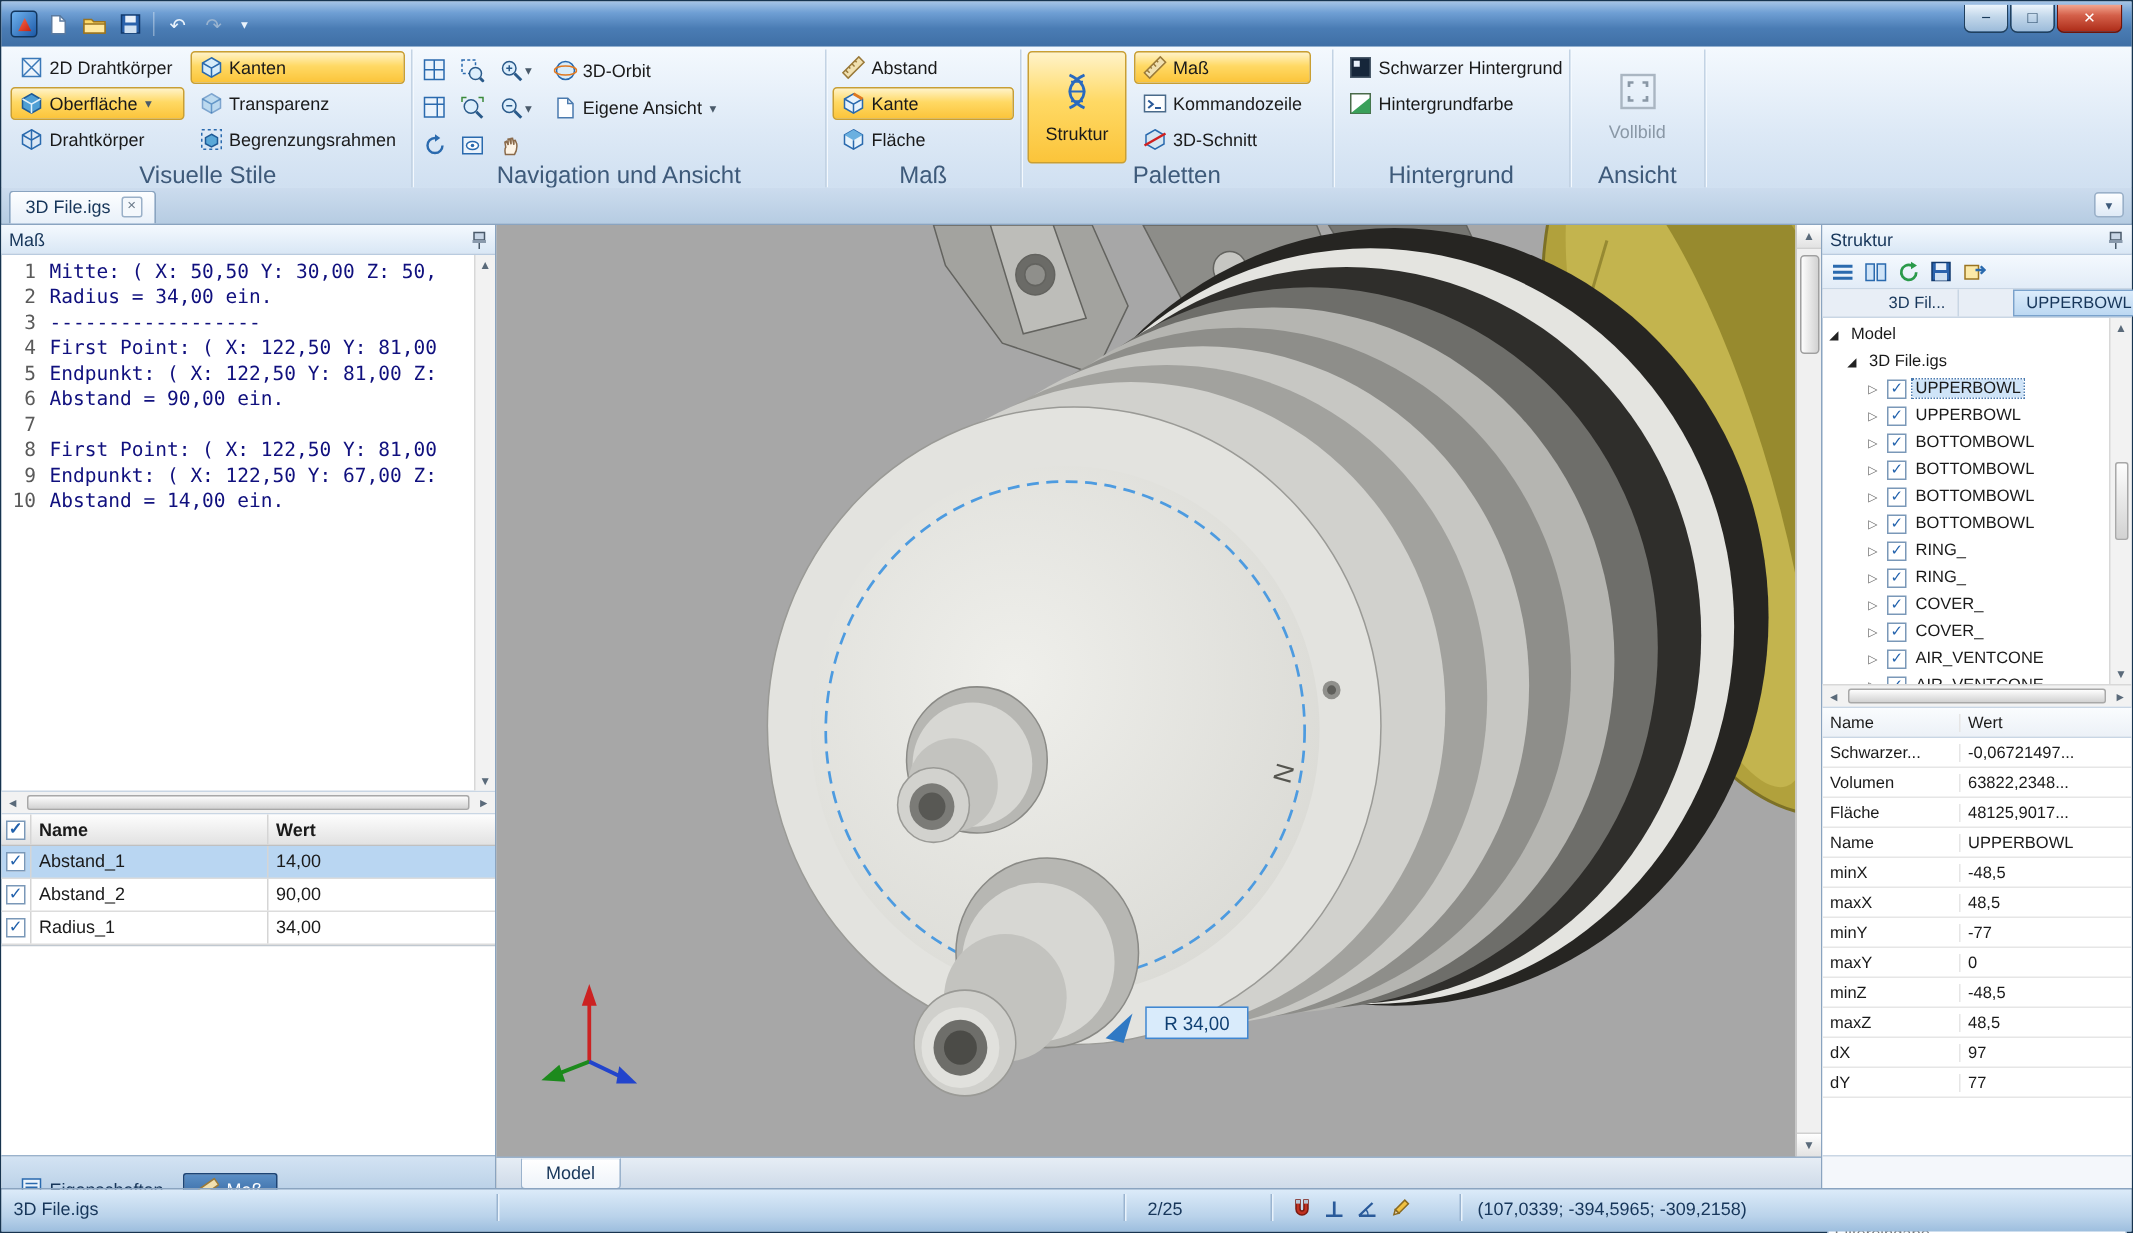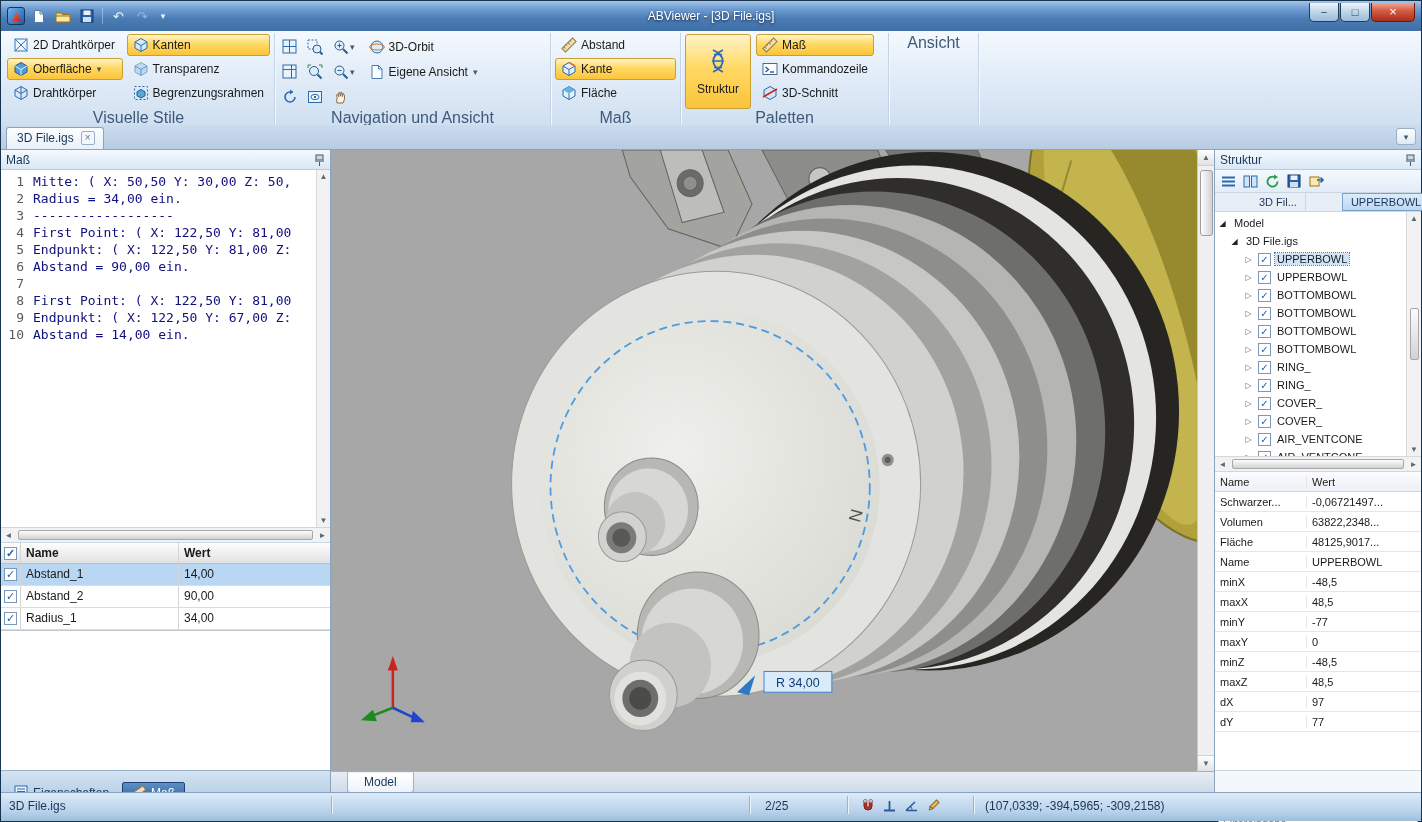--- a/index.html
+++ b/index.html
@@ -158,21 +158,20 @@
       <span class="qbtn">
           <span class="qico" style="color:#eaf3fc">↶</span>
         </span>
       <span class="qbtn">
           <span class="qico" style="color:#9ab4d0">↷</span>
         </span>
       <span class="qbtn" style="width:14px;font-size:9px">
           <span>▾</span>
         </span>
     </div>
-    <div class="title">ABViewer - [3D File.igs]</div>
     <div class="winbtns">
       <div class="wbtn">
           <span>−</span>
         </div>
       <div class="wbtn">
           <span>□</span>
         </div>
       <div class="wbtn close">
           <span>×</span>
         </div>
@@ -417,22 +416,54 @@
                   <path d="M1 12 L15 4" stroke="#d02020" stroke-width="1.6"></path>
                 </svg>
               </span>
             <span>3D-Schnitt</span>
           </div>
         </div>
       </div>
       <div class="glabel">Paletten</div>
     </div>
 
+    <div class="rgroup" style="width:158px">
+      <div class="gbody" style="flex-direction:column;gap:2px;justify-content:flex-start">
+        <div class="rbtn">
+          <span class="ic">
+              <svg width="16" height="16">
+                <rect x="1.5" y="1.5" width="13" height="13" fill="#16263a" stroke="#4a5a6a"></rect>
+                <rect x="3.5" y="3.5" width="4" height="4" fill="#e8f0fa"></rect>
+              </svg>
+            </span>
+          <span>Schwarzer Hintergrund</span>
+        </div>
+        <div class="rbtn">
+          <span class="ic">
+              <svg width="16" height="16">
+                <rect x="1.5" y="1.5" width="13" height="13" fill="#fdfeff" stroke="#4a6a4a"></rect>
+                <path d="M1.5 14.5 L14.5 14.5 L14.5 4 Z" fill="#3aa05a"></path>
+              </svg>
+            </span>
+          <span>Hintergrundfarbe</span>
+        </div>
+      </div>
+      <div class="glabel">Hintergrund</div>
+    </div>
 
     <div class="rgroup" style="width:90px">
+      <div class="gbody" style="justify-content:center">
+        <div class="rbig disabled">
+          <span><svg width="26" height="26">
+                <rect x="2" y="2" width="22" height="22" fill="none" stroke="#aab6c2" stroke-width="1.6"></rect>
+                <path d="M7 10 V7 H10 M16 7 H19 V10 M19 16 V19 H16 M10 19 H7 V16" fill="none" stroke="#8a98a6" stroke-width="1.8"></path>
+              </svg></span>
+          <span>Vollbild</span>
+        </div>
+      </div>
       <div class="glabel">Ansicht</div>
     </div>
 
   </div>
 
   <div class="doctabs">
     <div class="doctab">
       <span>3D File.igs</span>
       <span class="tabclose">×</span>
     </div>

